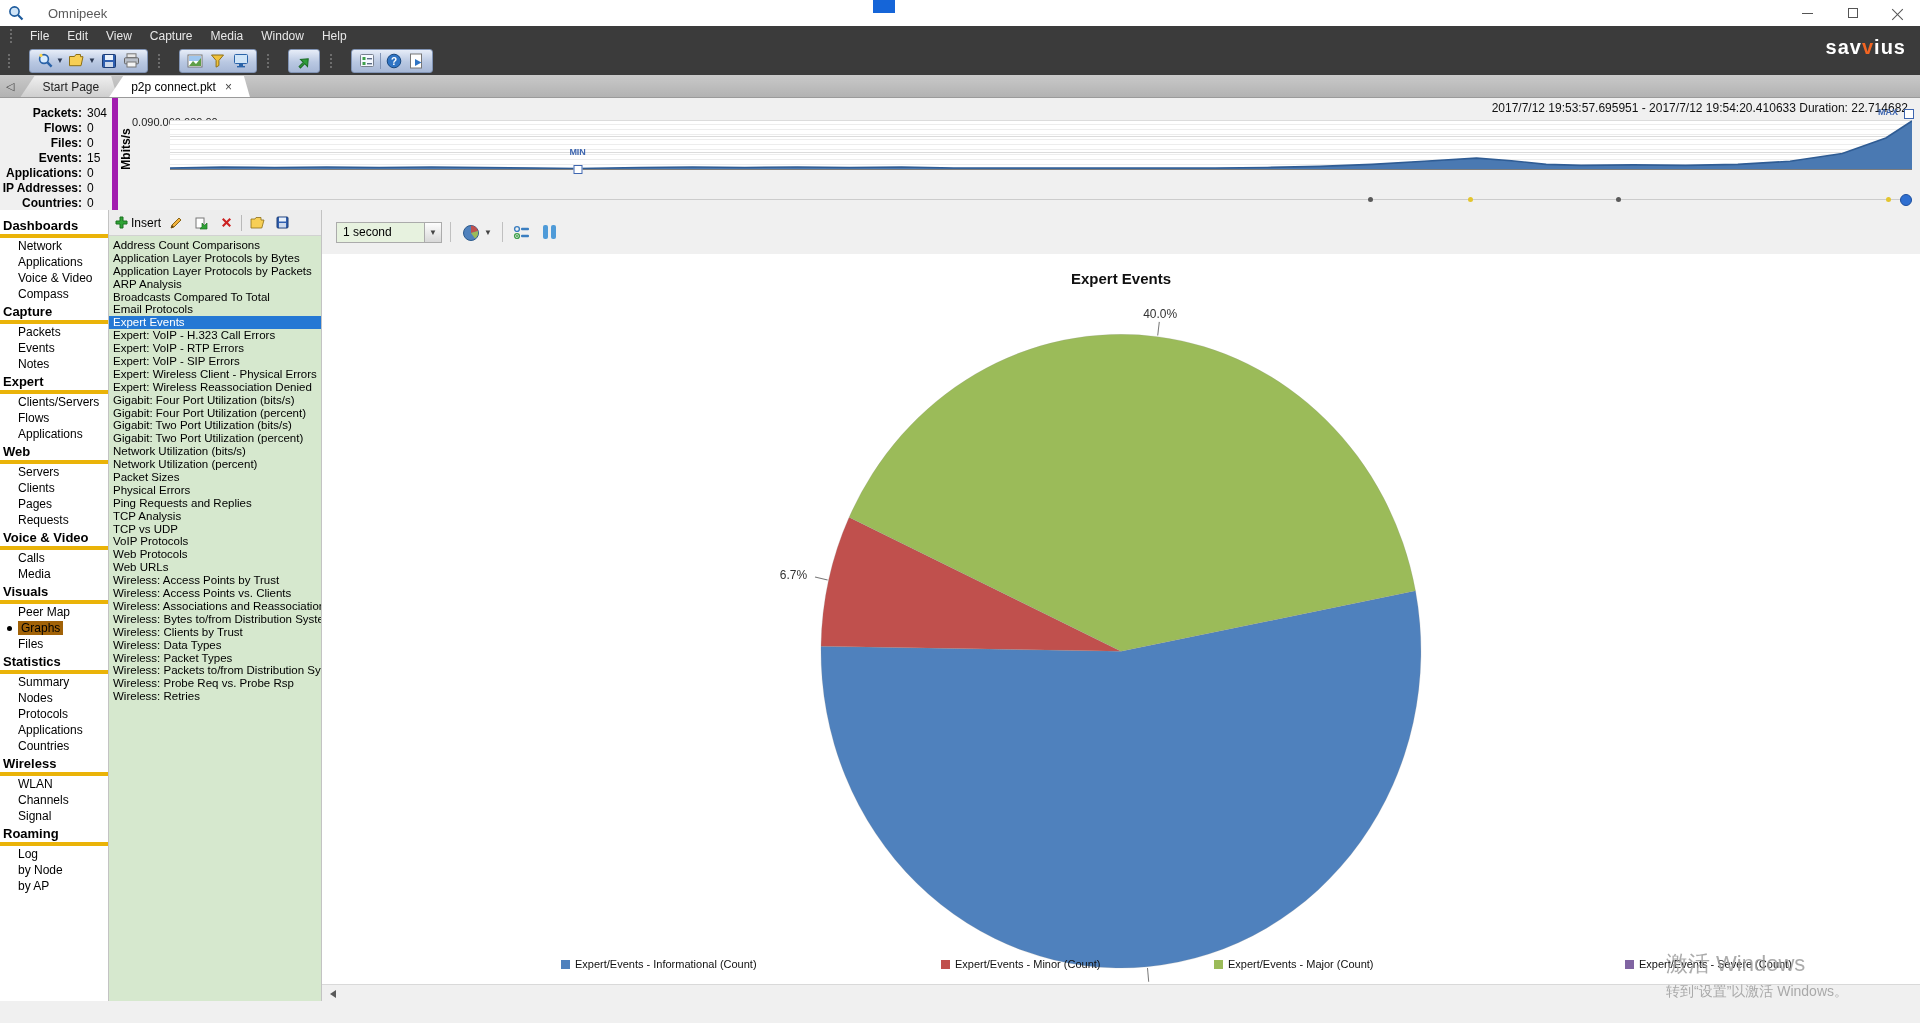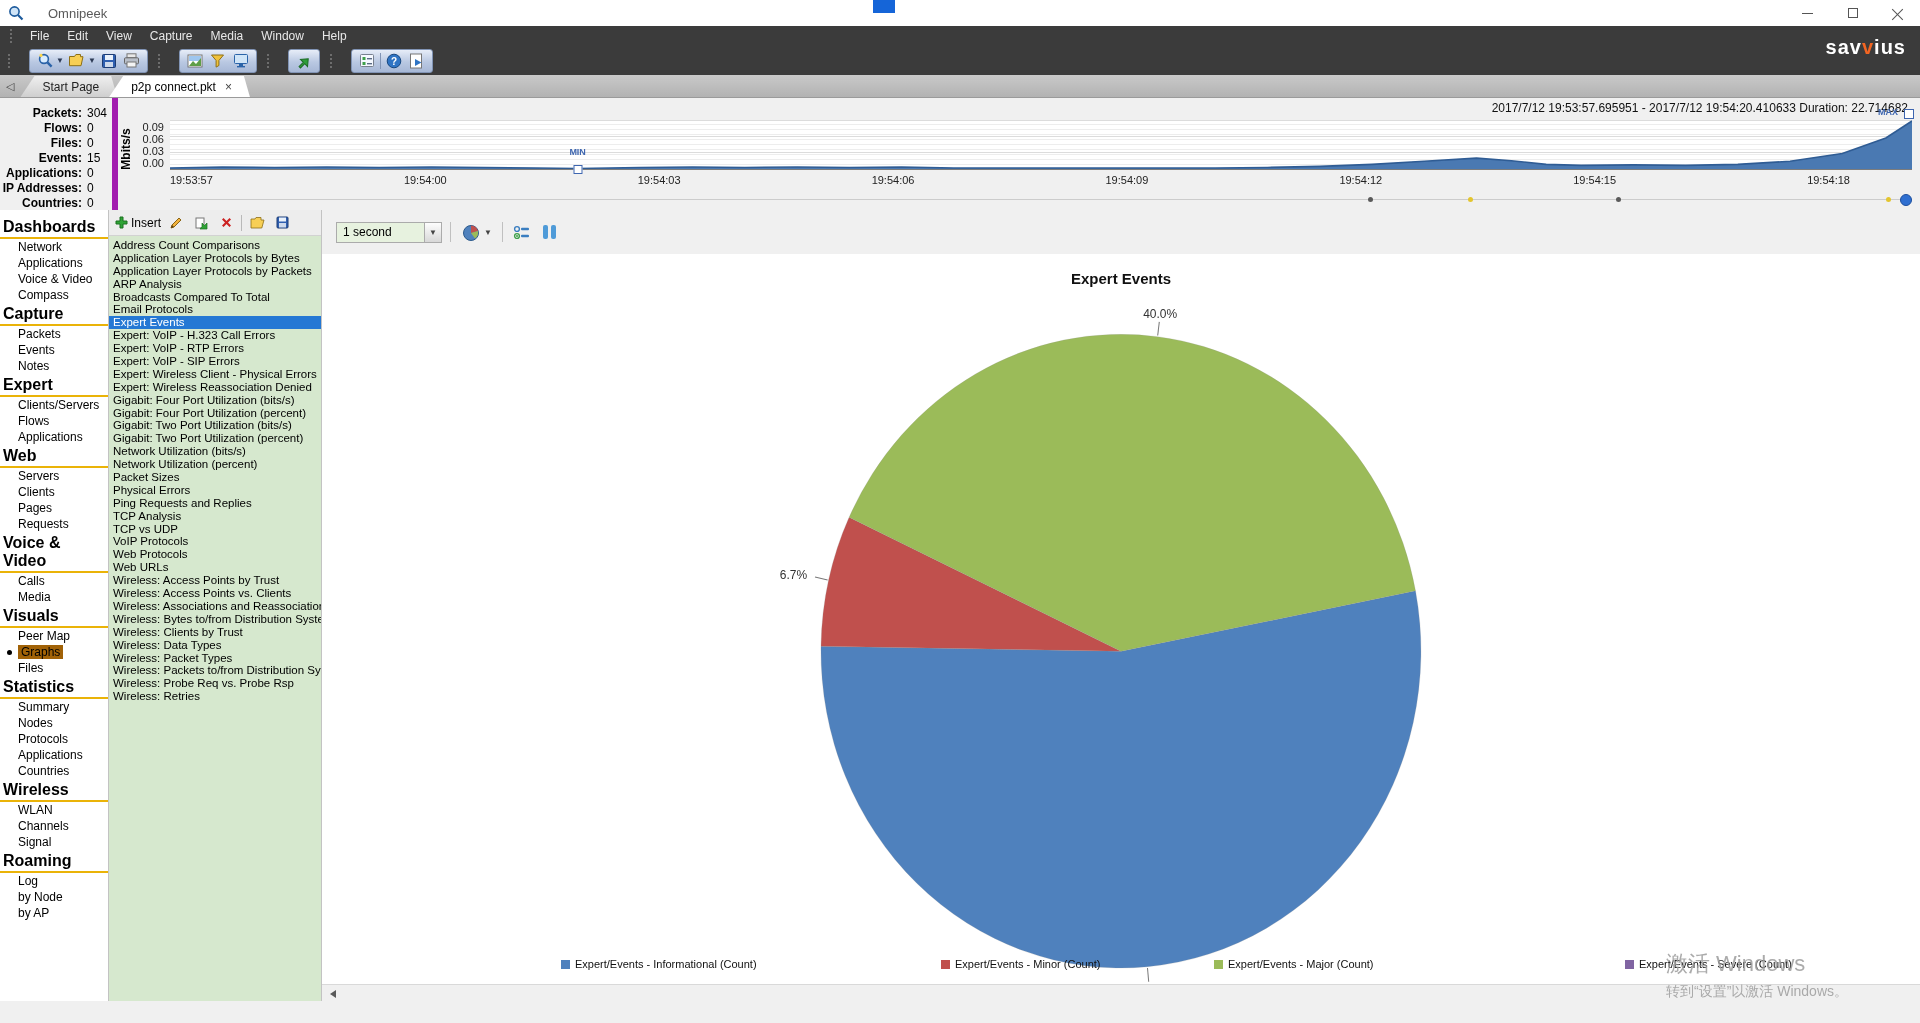--- a/index.html
+++ b/index.html
@@ -42,21 +42,21 @@
   
   .infobar { height:112px; background:#f0f0f0; display:flex; }
   .stats { width:118px; padding-top:8px; border-right:6px solid #a21caf; }
   .stat-row { display:flex; font-size:12px; height:15px; line-height:15px; }
   .stat-label { width:82px; text-align:right; font-weight:bold; color:#000; }
   .stat-value { margin-left:5px; color:#000; }
   .timeline { flex:1; position:relative; }
   .range-text { position:absolute; top:3px; right:12px; font-size:12px; color:#111; }
   .ylab { position:absolute; left:0px; top:24px; width:16px; height:54px; display:flex; align-items:center; justify-content:center; }
   .ylab span { transform:rotate(-90deg); font-weight:bold; font-size:12px; white-space:nowrap; }
-  .yticks { position:absolute; left:14px; top:18px; width:32px; height:58px; display:flex; flex-direction:column; justify-content:center; text-align:right; font-size:11px; color:#222; }
+  .yticks { position:absolute; left:14px; top:18px; width:32px; height:58px; display:flex; flex-direction:row; justify-content:space-between; text-align:right; font-size:11px; color:#222; }
   .plotarea { position:absolute; left:52px; right:8px; top:22px; height:50px; background:repeating-linear-gradient(to bottom,#ffffff 0,#ffffff 4px,#ededed 4px,#ededed 5px); border-bottom:1px solid #7c7c7c; }
   .hgrid { position:absolute; left:0; right:0; height:1px; background:#dcdcdc; }
   .areasvg { position:absolute; inset:0; width:100%; height:100%; }
   .minmark-lbl { position:absolute; font-size:9px; font-weight:bold; color:#3e66b0; transform:translateX(-50%); }
   .minmark-box { position:absolute; width:9px; height:9px; background:#fff; border:1px solid #3e66b0; transform:translateX(-50%); }
   .maxmark-lbl { position:absolute; top:-13px; right:14px; font-size:9px; font-weight:bold; color:#3e66b0; }
   .maxmark-box { position:absolute; top:-11px; right:-2px; width:10px; height:10px; background:#fff; border:1px solid #3e66b0; }
   .xticks { position:absolute; left:52px; right:8px; top:76px; display:flex; justify-content:space-between; padding-right:62px; font-size:11px; color:#222; }
   .sliderrow { position:absolute; left:52px; right:8px; bottom:3px; height:14px; }
   .slider-line { position:absolute; left:0; right:0; top:6px; height:1px; background:#cccccc; }
@@ -66,21 +66,21 @@
   
   .filterbar { height:22px; margin:1px 0; display:flex; align-items:stretch; background:#f0f0f0; }
   .filter-iconbox { width:30px; display:flex; align-items:center; justify-content:center; gap:2px; background:#f0f0f0; border:1px solid #c4c4c4; }
   .filter-input { flex:1; border:1px solid #8aa0ba; background:#fff; font-family:"Liberation Mono",monospace; font-size:12px; color:#222; padding:2px 6px; }
   .filter-go { width:22px; border:1px solid #c4c4c4; background:#f0f0f0; display:flex; align-items:center; justify-content:center; }
   .tri-right { width:0; height:0; border-left:8px solid #27a127; border-top:5px solid transparent; border-bottom:5px solid transparent; }
 
   
   .main { display:flex; height:791px; }
   .sidebar { width:108px; background:#ffffff; padding-top:6px; overflow:hidden; }
-  .side-section { font-weight:bold; font-size:16px; padding:2px 0 1px 3px; border-bottom:2px solid #eab308; }
+  .side-section { font-weight:bold; font-size:13px; padding:2px 0 1px 3px; border-bottom:4px solid #eab308; }
   .side-item { font-size:12px; height:16px; line-height:16px; padding-left:18px; position:relative; white-space:nowrap; cursor:default; }
   .side-item.selected .side-item-text { background:#a16207; padding:0 3px; }
   .side-bullet { position:absolute; left:7px; top:6px; width:5px; height:5px; border-radius:50%; background:#000; display:none; }
   .side-item.selected .side-bullet { display:block; }
 
   .graphpanel { width:214px; background:#d6e8ce; border-left:1px solid #c3c3c3; border-right:1px solid #c3c3c3; display:flex; flex-direction:column; overflow:hidden; }
   .gp-toolbar { height:26px; background:#ededed; display:flex; align-items:center; gap:5px; padding:0 6px; border-bottom:1px solid #d2d2d2; }
   .gp-insert { display:flex; align-items:center; gap:3px; font-size:12px; color:#000; }
   .gp-sep { width:1px; height:16px; background:#b9b9b9; }
   .glist { flex:1; padding-top:3px; }
@@ -302,30 +302,20 @@
           <div class="hgrid" style="top:66%"></div>
         <svg class="areasvg" viewBox="0 0 1000 100" preserveAspectRatio="none">
             <path d="M0,100 L0.0,97.9 L30.0,95.8 L60.0,96.8 L90.0,95.8 L120.0,96.8 L150.0,95.8 L180.0,96.8 L210.0,97.9 L234.0,98.9 L270.0,96.8 L300.0,95.8 L330.0,96.8 L360.0,95.8 L390.0,96.8 L420.0,95.8 L450.0,97.9 L500.0,97.9 L550.0,97.9 L600.0,97.9 L630.0,96.8 L660.0,94.7 L690.0,90.5 L720.0,84.2 L750.0,77.9 L770.0,83.2 L790.0,90.5 L810.0,92.6 L840.0,91.6 L870.0,92.6 L900.0,90.5 L930.0,84.2 L960.0,68.4 L985.0,36.8 L1000.0,2.1 L1000,100 Z" fill="#4a79b2"></path>
             <path d="M0.0,97.9 L30.0,95.8 L60.0,96.8 L90.0,95.8 L120.0,96.8 L150.0,95.8 L180.0,96.8 L210.0,97.9 L234.0,98.9 L270.0,96.8 L300.0,95.8 L330.0,96.8 L360.0,95.8 L390.0,96.8 L420.0,95.8 L450.0,97.9 L500.0,97.9 L550.0,97.9 L600.0,97.9 L630.0,96.8 L660.0,94.7 L690.0,90.5 L720.0,84.2 L750.0,77.9 L770.0,83.2 L790.0,90.5 L810.0,92.6 L840.0,91.6 L870.0,92.6 L900.0,90.5 L930.0,84.2 L960.0,68.4 L985.0,36.8 L1000.0,2.1" fill="none" stroke="#2f5c94" stroke-width="1.6" vector-effect="non-scaling-stroke"></path>
           </svg>
         <span class="minmark-lbl" style="bottom: 12px; left: 23.4%;">MIN</span>
         <span class="minmark-box" style="bottom: -5px; left: 23.4%;"></span>
         <span class="maxmark-lbl">MAX</span>
         <span class="maxmark-box"></span>
       </div>
-      <div class="xticks">
-          <span>19:53:57</span>
-          <span>19:54:00</span>
-          <span>19:54:03</span>
-          <span>19:54:06</span>
-          <span>19:54:09</span>
-          <span>19:54:12</span>
-          <span>19:54:15</span>
-          <span>19:54:18</span>
-        </div>
       <div class="sliderrow">
         <span class="slider-line"></span>
         <span><span class="slider-dot" style="left: 68.8%; background: rgb(90, 90, 90);"></span><span class="slider-dot" style="left: 74.5%; background: rgb(227, 197, 46);"></span><span class="slider-dot" style="left: 83%; background: rgb(90, 90, 90);"></span><span class="slider-dot" style="left: 98.5%; background: rgb(227, 197, 46);"></span></span>
         <span class="slider-handle"></span>
       </div>
     </div>
   </div>
 
 
   <div class="main">

